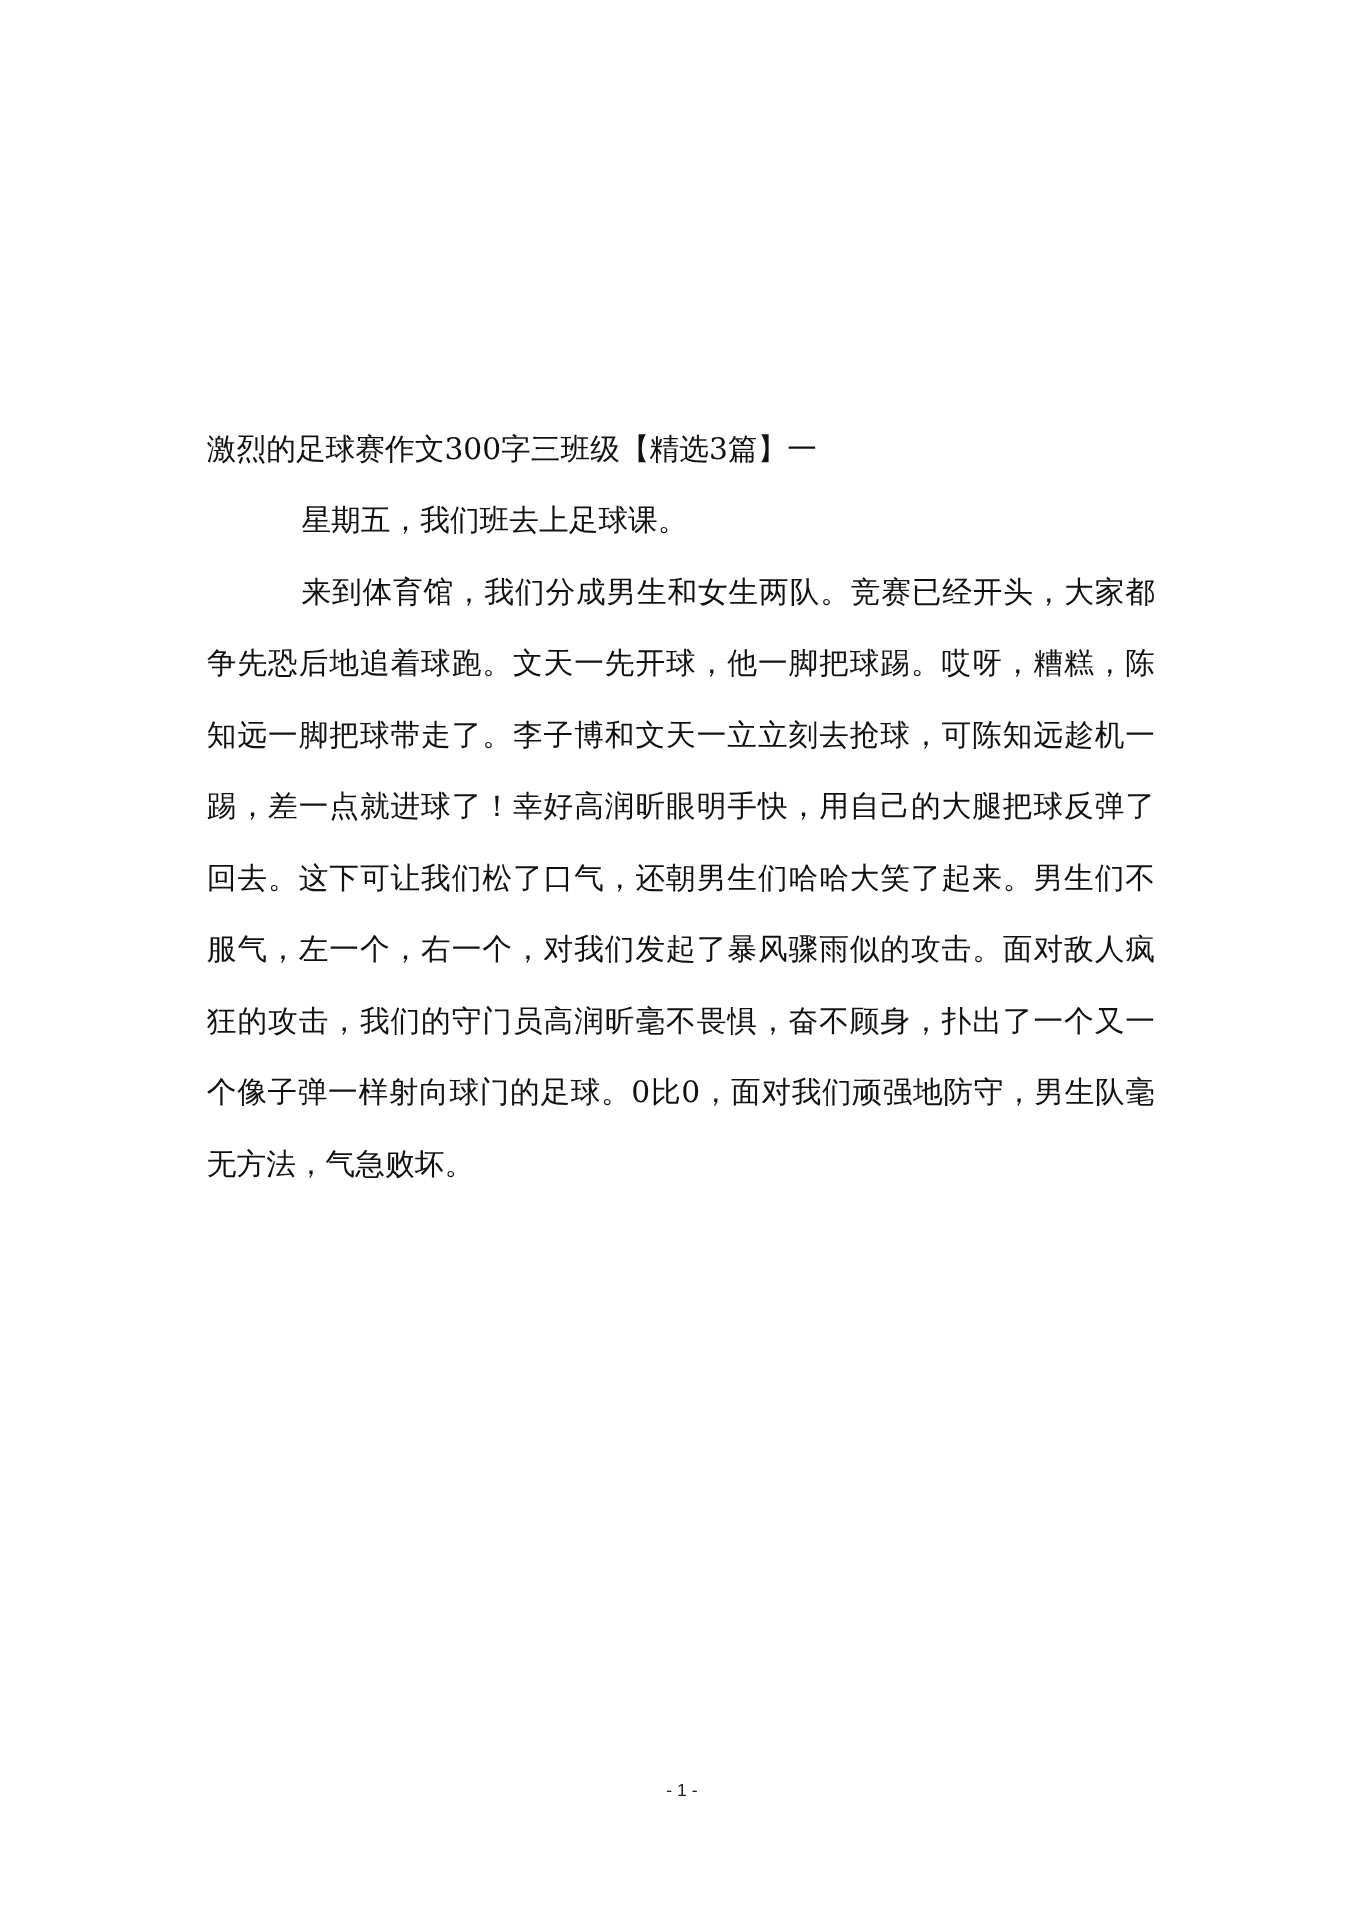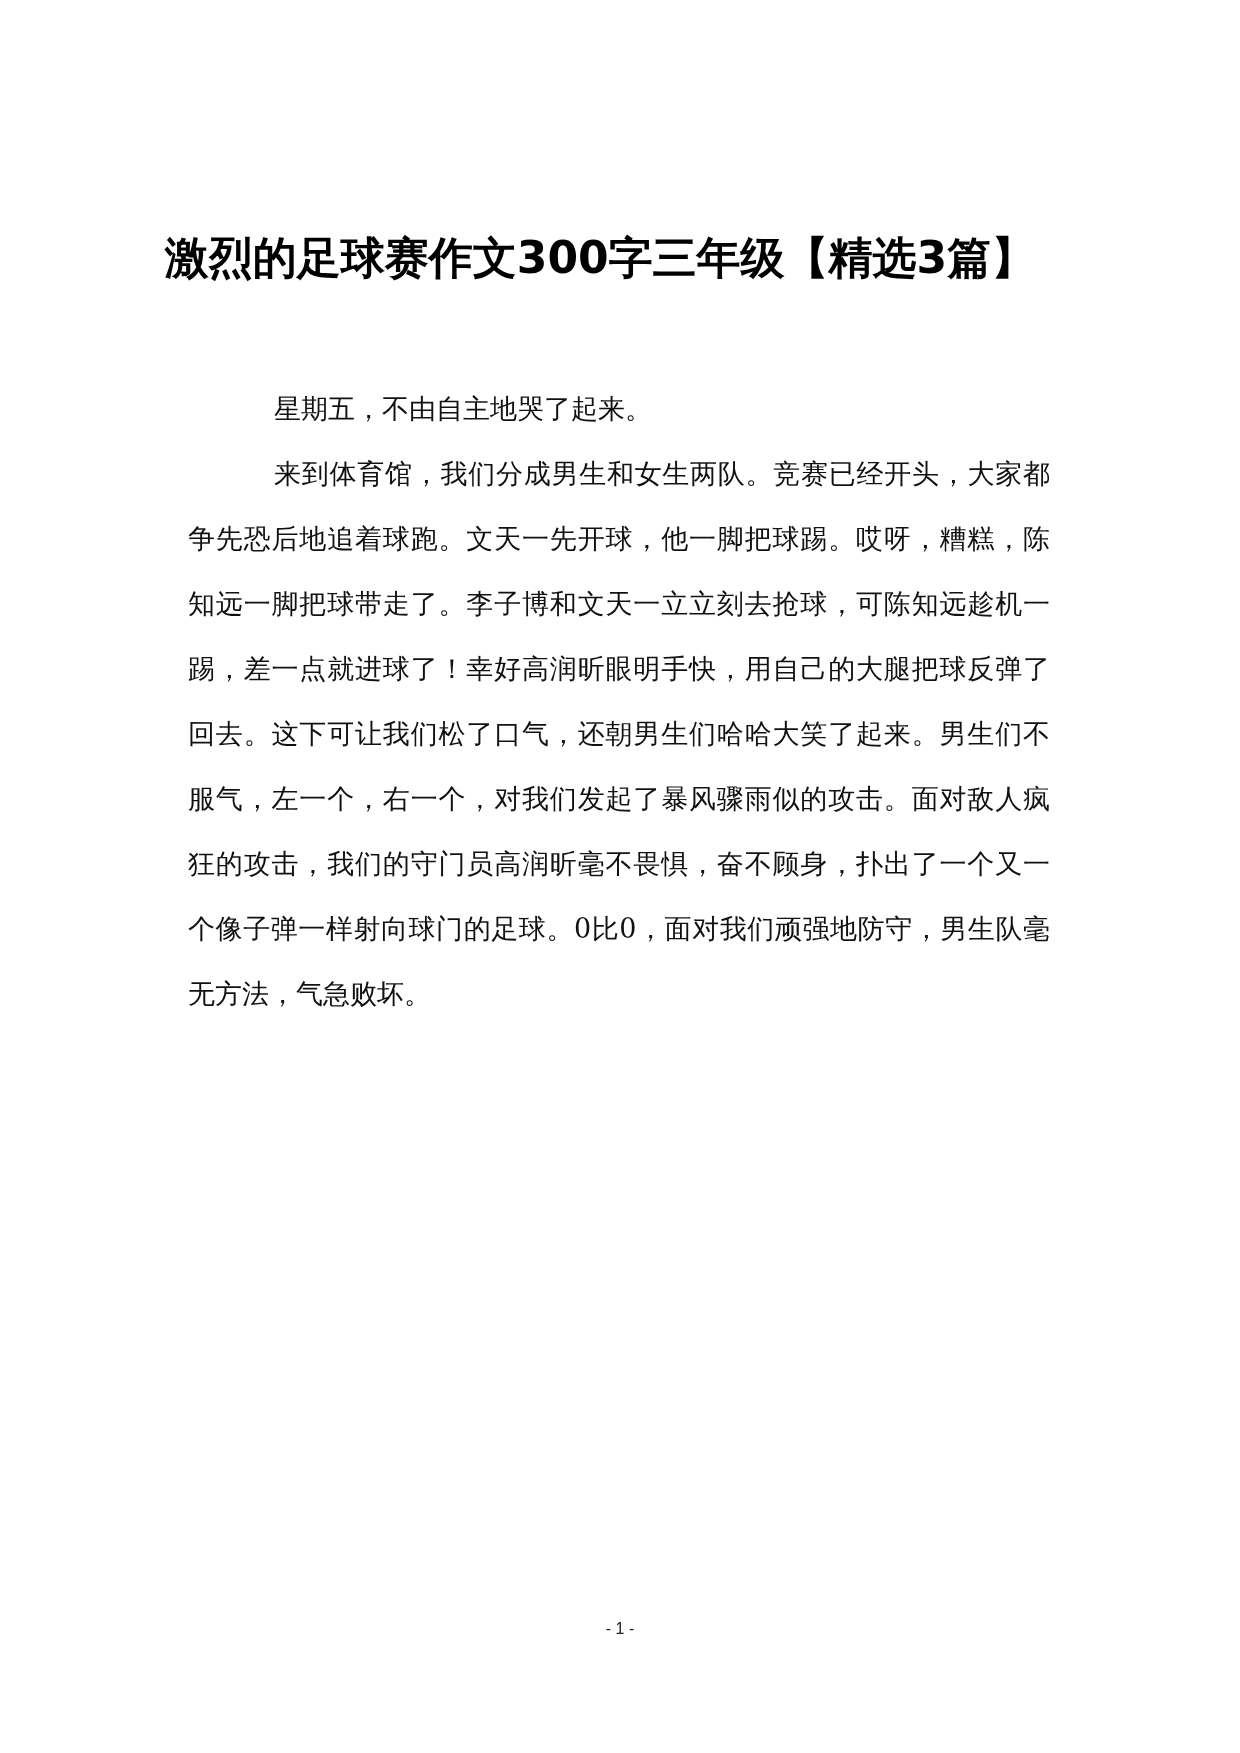--- a/index.html
+++ b/index.html
@@ -63,21 +63,21 @@
     text-align: center;
     font-family: "Liberation Sans", sans-serif;
     font-size: 16px;
     color: #222222;
   }
 </style>
 </head>
 <body>
 
 <div class="page">
-  <h1 class="title">激烈的足球赛作文300字三年级【精选3篇】</h1>
 
   <div class="body-text">
-    <p class="indent">星期五，不由自主地哭了起来。</p>
+    <p class="sub">激烈的足球赛作文300字三班级【精选3篇】一</p>
+    <p class="indent">星期五，我们班去上足球课。</p>
     <p class="indent">来到体育馆，我们分成男生和女生两队。竞赛已经开头，大家都争先恐后地追着球跑。文天一先开球，他一脚把球踢。哎呀，糟糕，陈知远一脚把球带走了。李子博和文天一立立刻去抢球，可陈知远趁机一踢，差一点就进球了！幸好高润昕眼明手快，用自己的大腿把球反弹了回去。这下可让我们松了口气，还朝男生们哈哈大笑了起来。男生们不服气，左一个，右一个，对我们发起了暴风骤雨似的攻击。面对敌人疯狂的攻击，我们的守门员高润昕毫不畏惧，奋不顾身，扑出了一个又一个像子弹一样射向球门的足球。0比0，面对我们顽强地防守，男生队毫无方法，气急败坏。</p>
   </div>
 
   <div class="page-number">- 1 -</div>
 </div>
 
 </body></html>

